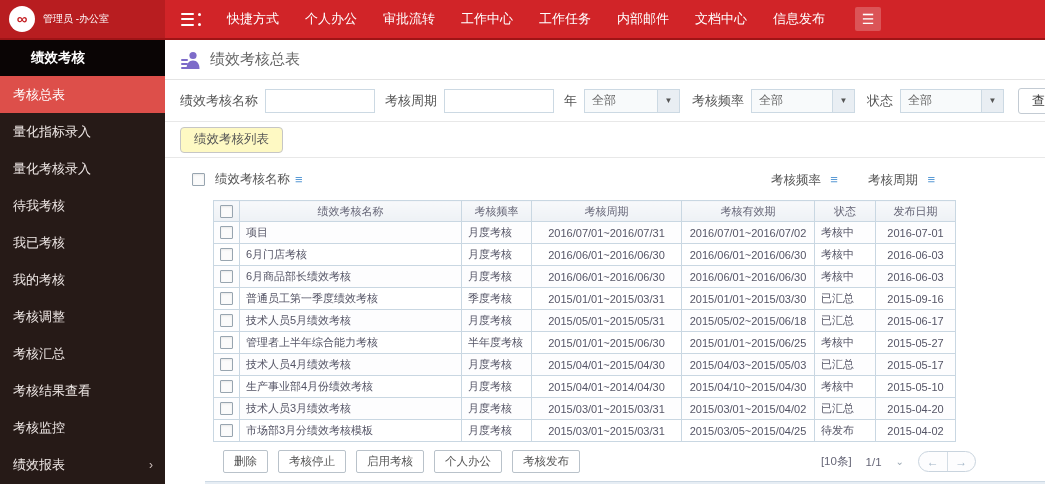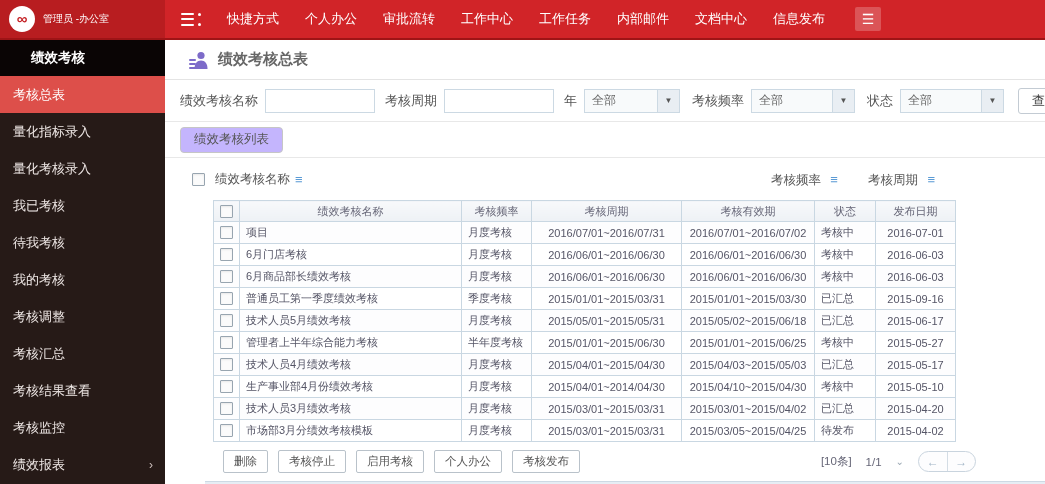--- a/index.html
+++ b/index.html
@@ -40,40 +40,40 @@
   .sidebar-header { height:36px; background:#0a0505; color:#fff; font-size:13.5px; font-weight:bold;
     display:flex; align-items:center; padding-left:31px; flex:0 0 36px; }
   .sidebar-item { height:37px; display:flex; align-items:center; padding:0 12px 0 13px; color:#efe8e6;
     font-size:13px; cursor:pointer; position:relative; }
   .sidebar-item.active { background:#dd4f4a; color:#fff; }
   .sidebar-item .arrow { margin-left:auto; color:#cdbfbc; font-size:12px; }
 
   
   .main { flex:1; display:flex; flex-direction:column; background:#fff; min-width:0; }
 
-  .page-header { height:40px; flex:0 0 40px; display:flex; align-items:center; padding-left:23px;
-    border-bottom:1px solid #e4e4e4;font-weight:bold; }
+  .page-header { height:40px; flex:0 0 40px; display:flex; align-items:center; padding-left:15px;
+    border-bottom:1px solid #e4e4e4; }
   .title-icon { width:20px; height:20px; margin-right:10px; flex:0 0 20px; }
   .page-title { font-size:15px; color:#666; }
 
   .filter-bar { height:42px; flex:0 0 42px; display:flex; align-items:center; padding:0 8px 0 15px;
     border-bottom:1px solid #e8e8e8; white-space:nowrap; }
   .filter-label { font-size:13px; color:#555; margin-right:7px; }
   .filter-input { width:110px; height:24px; border:1px solid #ccd9e3; background:#fff; margin-right:10px;
     font-size:12px; padding:0 4px; outline:none; }
   .filter-select { display:flex; height:24px; border:1px solid #ccd9e3; background:#f8fafb; margin-right:12px; cursor:pointer; }
   .filter-select .sel-value { width:72px; font-size:12px; color:#666; display:flex; align-items:center; padding-left:7px; }
   .filter-select.wide .sel-value { width:80px; }
   .filter-select .sel-arrow { width:22px; border-left:1px solid #ccd9e3; background:#e9eef3;
     display:flex; align-items:center; justify-content:center; font-size:8px; color:#555; }
   .search-btn { height:26px; padding:0 13px; background:#fff; border:1px solid #c3cbd3; border-radius:3px;
     font-size:13px; color:#444; cursor:pointer; margin-left:2px; }
 
   .tab-row { height:36px; flex:0 0 36px; display:flex; align-items:center; padding-left:15px; border-bottom:1px solid #e8e8e8; }
-  .list-tab-btn { height:26px; padding:0 13px; background:#c4b5fd; border:1px solid #c6c6c6; border-radius:4px;
+  .list-tab-btn { height:26px; padding:0 13px; background:#fef9c3; border:1px solid #c6c6c6; border-radius:4px;
     font-size:12.5px; color:#555; cursor:pointer; }
 
   .group-row { height:42px; flex:0 0 42px; display:flex; align-items:center; padding-left:27px; }
   .checkbox { width:13px; height:13px; border:1px solid #98a5b0; background:#fbfbfb; border-radius:1px;
     box-shadow: inset 0 1px 2px rgba(0,0,0,0.08); cursor:pointer; flex:0 0 13px; }
   .group-name { font-size:12.5px; color:#555; margin-left:10px; }
   .sort-icon { color:#5b9bd5; font-size:13px; margin-left:5px; cursor:pointer; }
   .group-right { margin-left:auto; margin-right:110px; display:flex; align-items:flex-end; gap:30px; }
   .group-right .group-field { font-size:12.5px; color:#555; }
 
@@ -147,24 +147,24 @@
           <div class="sidebar-item active">
             <span>考核总表</span>
           </div>
           <div class="sidebar-item">
             <span>量化指标录入</span>
           </div>
           <div class="sidebar-item">
             <span>量化考核录入</span>
           </div>
           <div class="sidebar-item">
+            <span>待我考核</span>
+          </div>
+          <div class="sidebar-item">
             <span>我已考核</span>
-          </div>
-          <div class="sidebar-item">
-            <span>待我考核</span>
           </div>
           <div class="sidebar-item">
             <span>我的考核</span>
           </div>
           <div class="sidebar-item">
             <span>考核调整</span>
           </div>
           <div class="sidebar-item">
             <span>考核汇总</span>
           </div>

